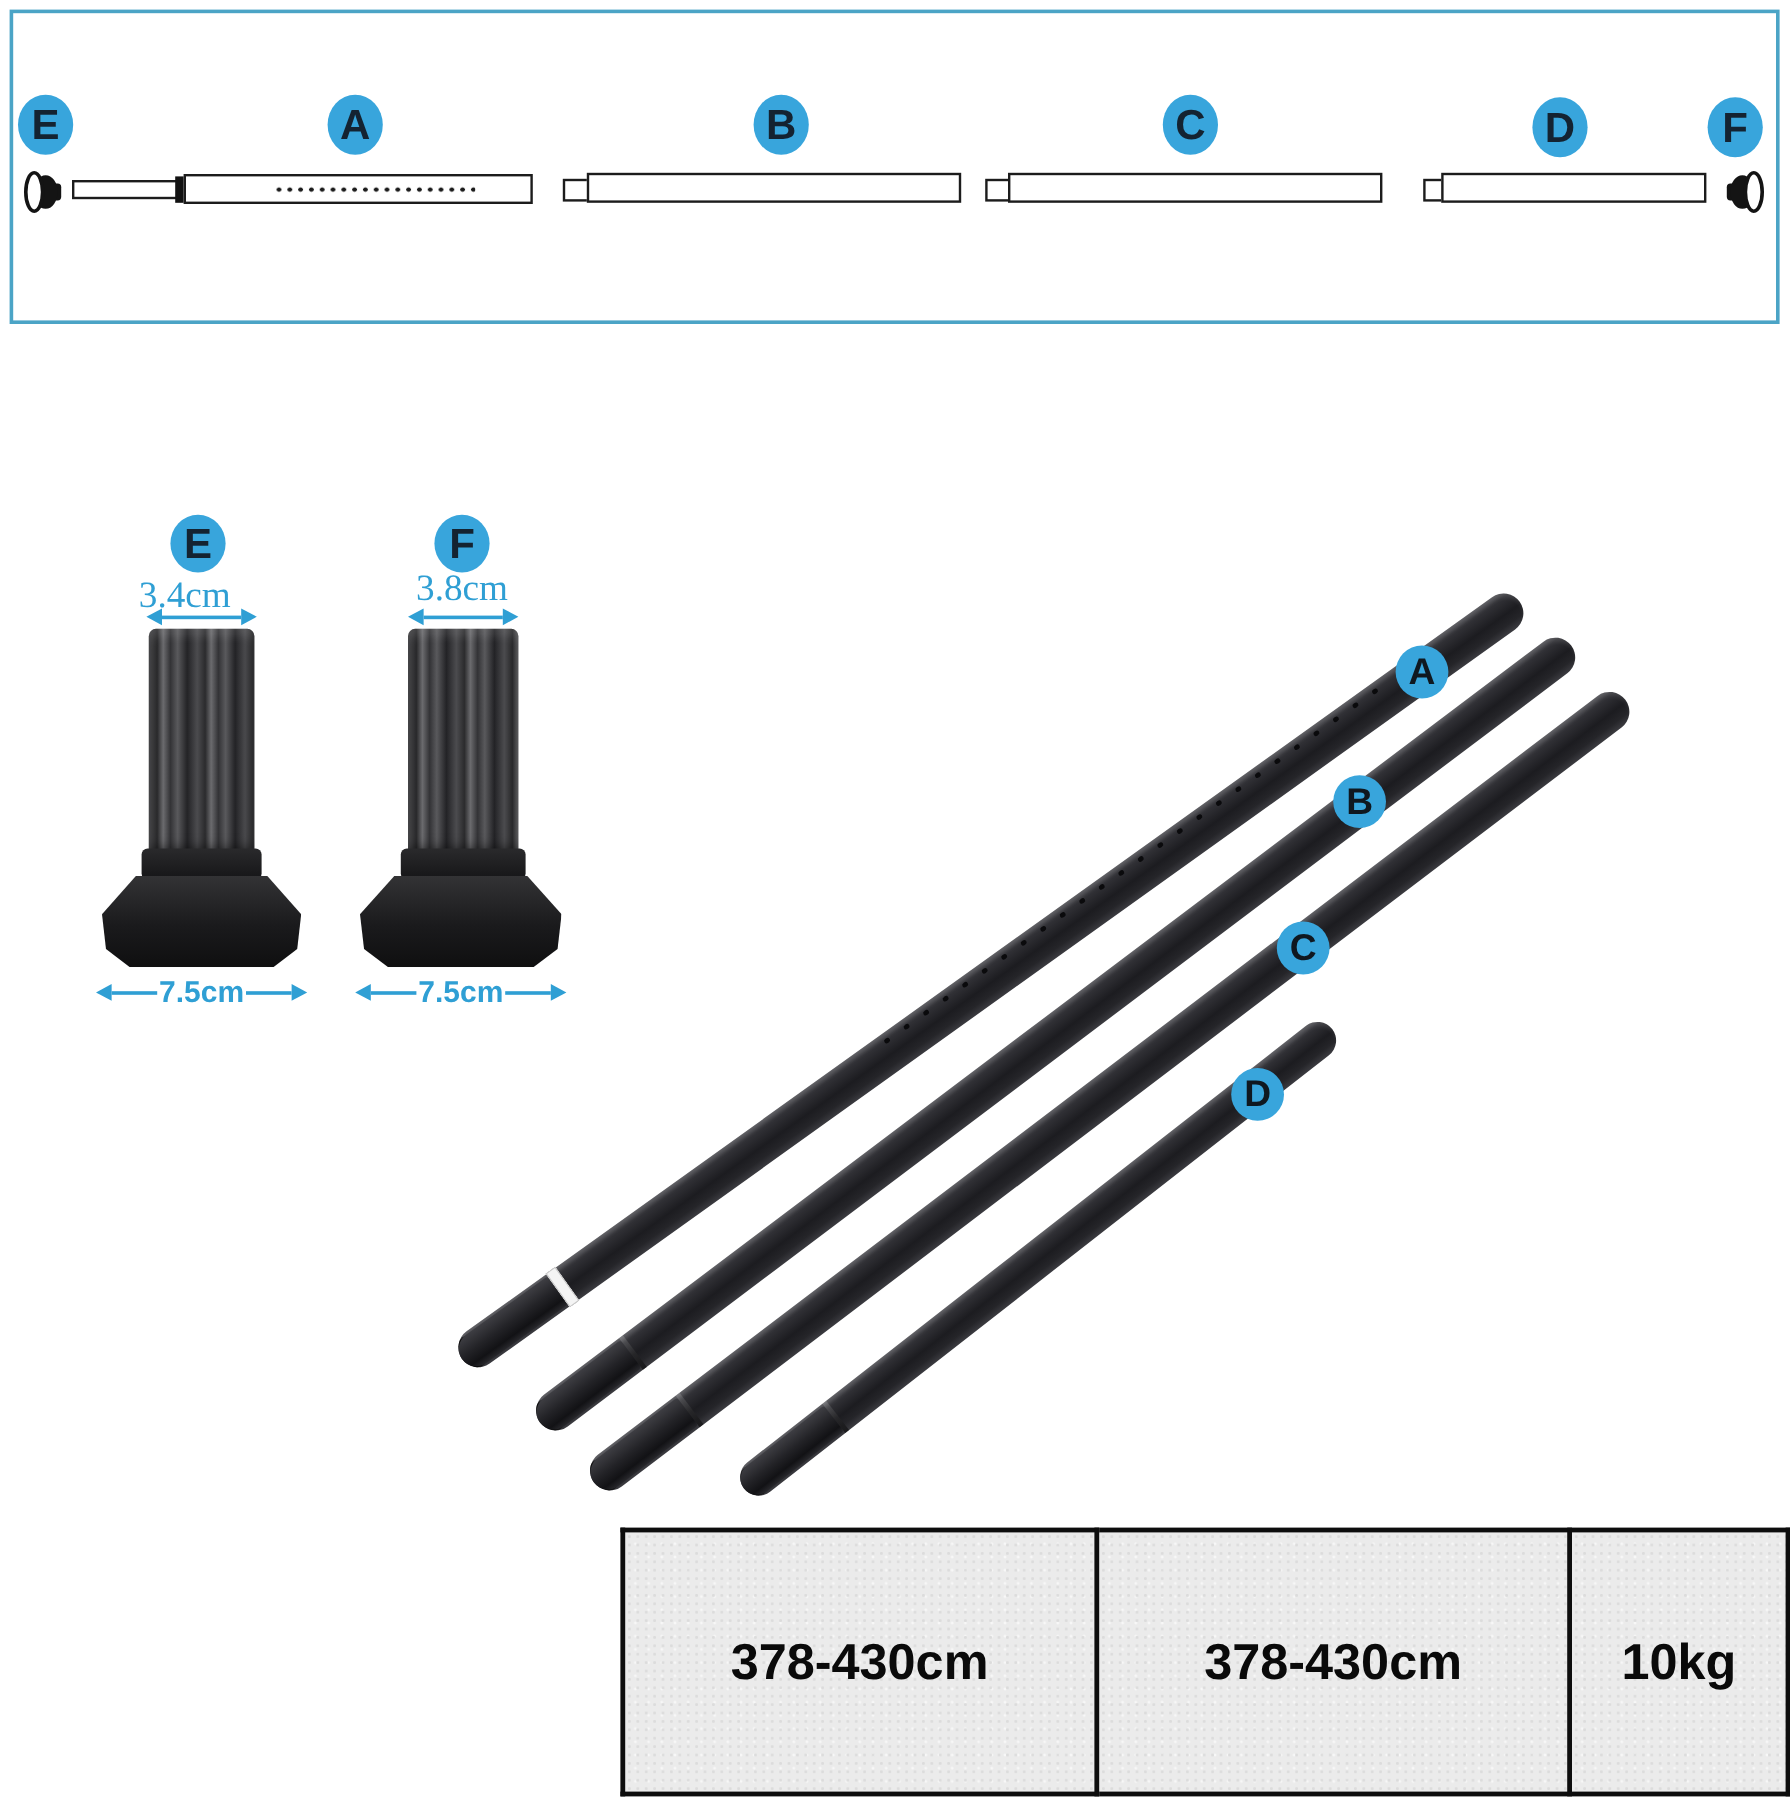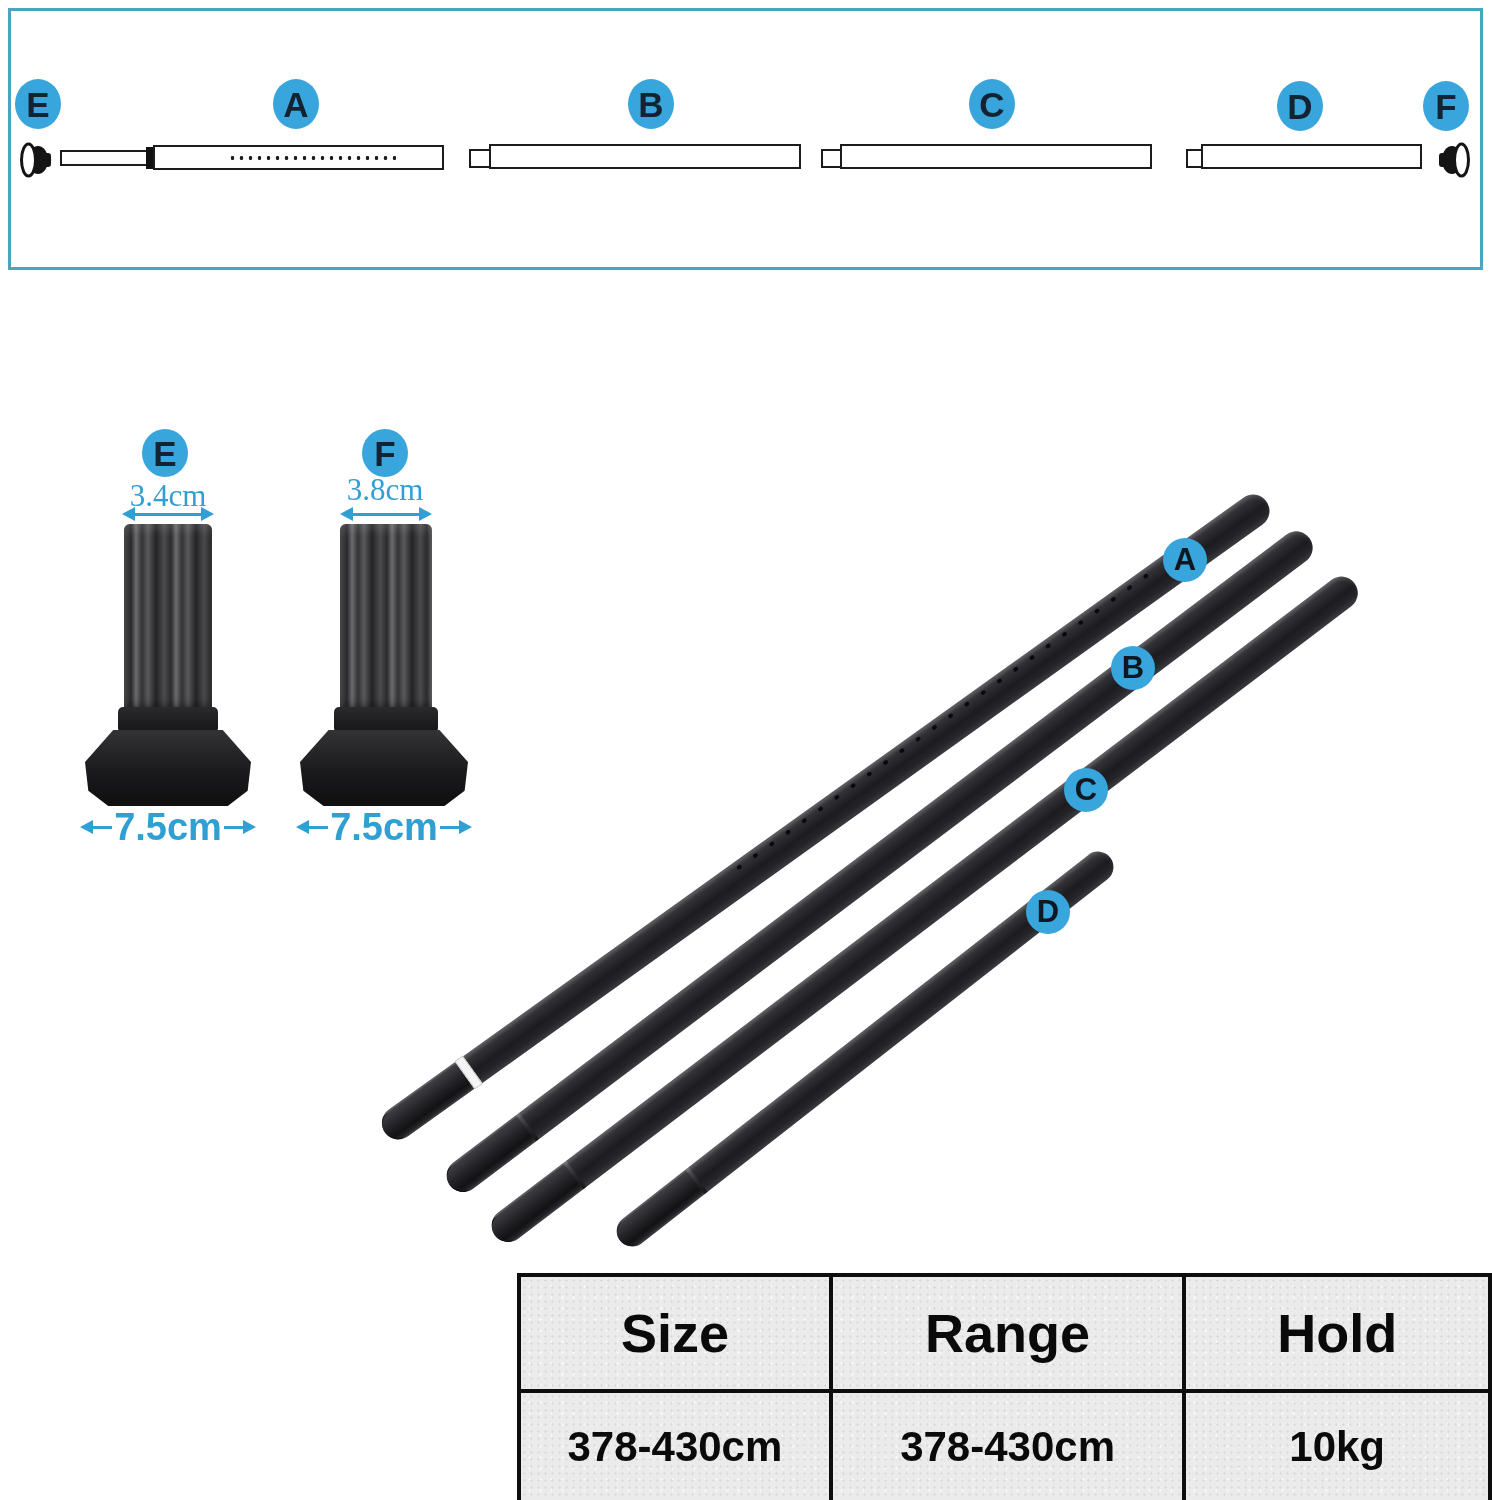--- a/index.html
+++ b/index.html
@@ -25,21 +25,21 @@
   .capsvg{position:absolute;}
 
   
   .dimtext{position:absolute;color:var(--blue);font-family:"Liberation Serif", serif;font-size:31px;text-align:center;}
   .dblarrow{position:absolute;display:flex;align-items:center;height:16px;}
   .dblarrow .line{flex:1;height:3px;background:var(--blue);}
   .ah{width:0;height:0;border-top:7px solid transparent;border-bottom:7px solid transparent;}
   .ah.l{border-right:13px solid var(--blue);}
   .ah.r{border-left:13px solid var(--blue);}
   .dimrow{position:absolute;display:flex;align-items:center;height:34px;color:var(--blue);
-          font-size:38px;font-weight:700;}
+          font-size:25px;font-weight:700;}
   .dimrow .line{flex:1;height:3px;background:var(--blue);}
   .dimrow .t{padding:0 2px;white-space:nowrap;}
 
   .cyl{position:absolute;border-radius:6px 6px 2px 2px;
        background:repeating-linear-gradient(90deg,#4d4d50 0px,#2b2b2d 7px,#6b6b6e 12px,#333336 18px,#59595c 24px,#232326 32px,#4a4a4d 40px);
        box-shadow:inset 0 6px 8px rgba(255,255,255,.12), inset 0 -8px 10px rgba(0,0,0,.5);}
   .collar{position:absolute;background:linear-gradient(180deg,#2a2a2c,#151517);border-radius:5px;}
   .capbase{position:absolute;background:linear-gradient(180deg,#333335,#1a1a1c 55%,#0f0f10);
            clip-path:polygon(17% 0%,83% 0%,100% 42%,98% 80%,86% 100%,14% 100%,2% 80%,0% 42%);}
 
@@ -120,21 +120,21 @@
     <svg class="capsvg" style="left:1424px;top:128px;transform:scaleX(-1);" width="36" height="42" viewBox="0 0 36 42">
       <rect x="24" y="14" width="8" height="14" rx="3" fill="#141414"></rect>
       <ellipse cx="19" cy="21" rx="10" ry="14" fill="#141414"></ellipse>
       <ellipse cx="9.5" cy="21" rx="7" ry="16" fill="#ffffff" stroke="#141414" stroke-width="3"></ellipse>
     </svg>
   </div>
 
   <div class="pcircle" style="left:142px;top:429px;width:46px;height:48px;">
       <span>E</span>
     </div>
-  <div class="dimtext" style="left:98px;top:478px;width:140px;">3.4cm</div>
+  <div class="dimtext" style="left:84px;top:478px;width:140px;">3.4cm</div>
   <div class="dblarrow" style="left:122px;top:506px;width:92px;">
     <span class="ah l"></span>
       <span class="line"></span>
       <span class="ah r"></span>
   </div>
   <div class="cyl" style="left:124px;top:524px;width:88px;height:190px;"></div>
   <div class="collar" style="left:118px;top:707px;width:100px;height:26px;"></div>
   <div class="capbase" style="left:85px;top:730px;width:166px;height:76px;"></div>
   <div class="dimrow" style="left:80px;top:810px;width:176px;">
     <span class="ah l"></span>
@@ -222,25 +222,20 @@
     </div>
   <div class="polelabel" style="left:1064px;top:768px;">
       <span>C</span>
     </div>
   <div class="polelabel" style="left:1026px;top:890px;">
       <span>D</span>
     </div>
 
   <table class="spec">
     <tbody>
-        <tr>
-      <td class="hdr" style="width:313px;">Size</td>
-      <td class="hdr" style="width:355px;">Range</td>
-      <td class="hdr" style="width:307px;">Hold</td>
-    </tr>
     <tr>
       <td class="val">378-430cm</td>
       <td class="val">378-430cm</td>
       <td class="val">10kg</td>
     </tr>
   </tbody>
     </table>
 
 </div>
 

